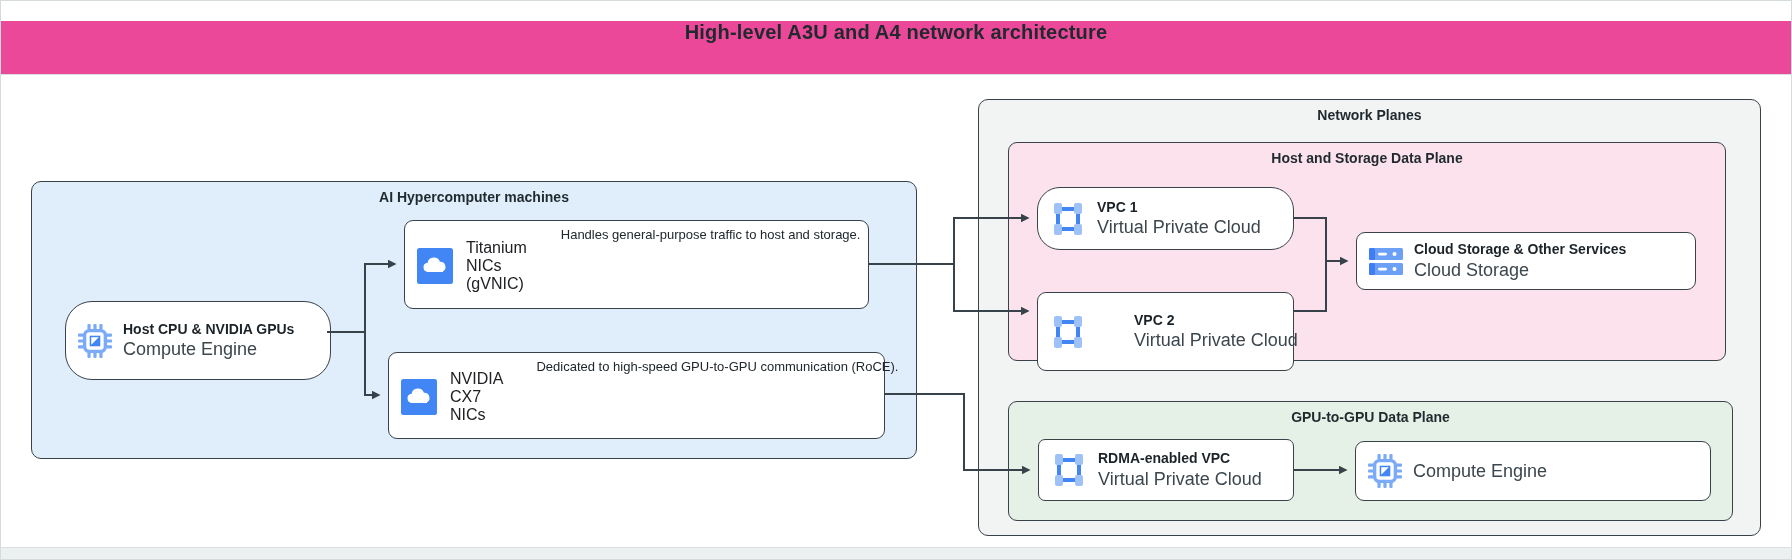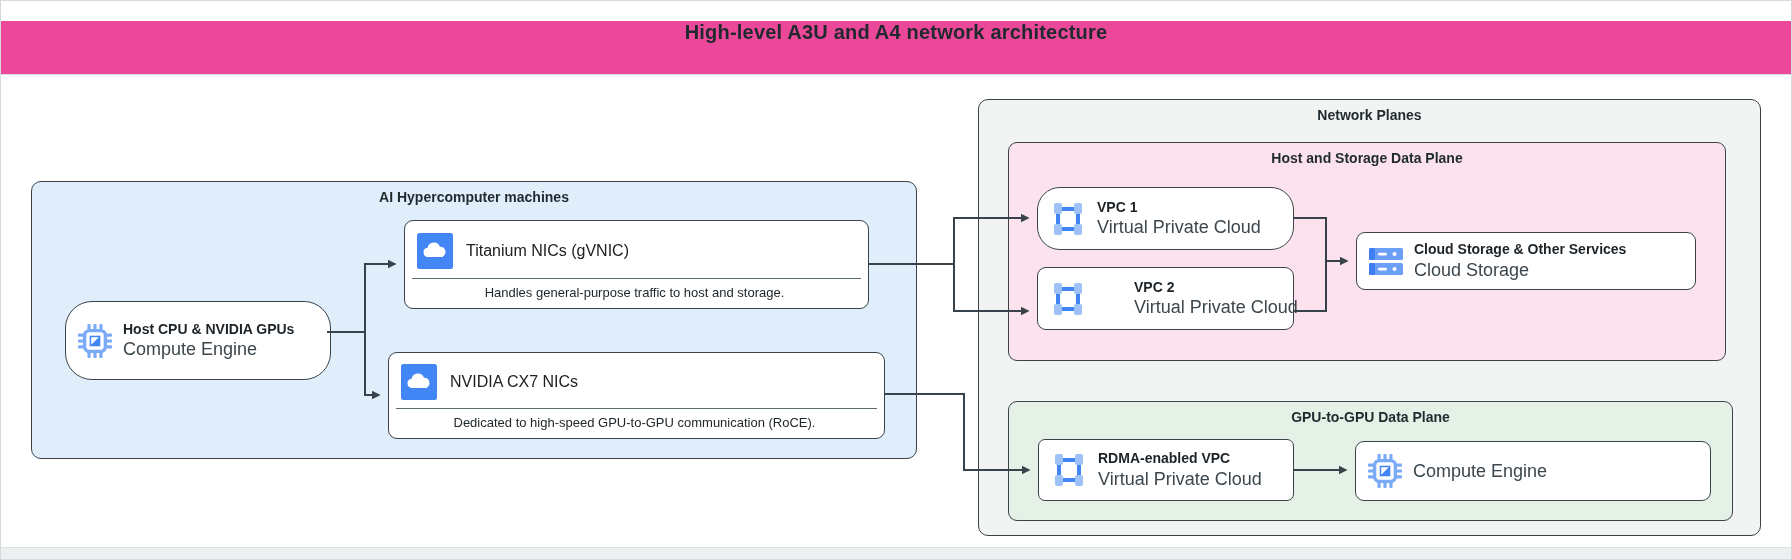--- a/index.html
+++ b/index.html
@@ -16,21 +16,21 @@
   .group-label{position:absolute;top:7px;left:0;width:100%;text-align:center;
                font-size:14px;font-weight:bold;color:#1f292e;}
 
   .node{position:absolute;box-sizing:border-box;background:#fff;border:1.5px solid #394249;
         border-radius:9px;display:flex;align-items:center;padding:0 12px;gap:11px;}
   .node .txt{display:flex;flex-direction:column;justify-content:center;line-height:1.25;}
   .node .t{font-size:14px;font-weight:bold;color:#1c2328;white-space:nowrap;}
   .node .s{font-size:18px;color:#3c464d;white-space:nowrap;}
 
   .nic-card{position:absolute;box-sizing:border-box;background:#fff;border:1.5px solid #394249;
-            border-radius:9px;display:flex;flex-direction:column;}
+            border-radius:9px;display:flex;flex-direction:row;}
   .nic-head{display:flex;align-items:center;gap:13px;padding:10px 12px 8px 12px;flex:1;}
   .nic-sep{height:0;border-top:1.5px solid #5d6b73;margin:0 7px;}
   .nic-desc{flex:0 0 auto;text-align:center;font-size:13px;color:#20282d;padding:6px 12px 8px 8px;}
 
   .icon{flex:0 0 auto;display:inline-flex;}
   svg{display:block;}
 
   .edges{position:absolute;left:0;top:0;pointer-events:none;}
 
   .bottom-strip{position:absolute;left:0;bottom:0;width:100%;height:11px;
@@ -126,21 +126,21 @@
             <rect x="24" y="22" width="8" height="11" rx="2"></rect>
         </g>
       </svg>
     </span>
     <span class="txt">
       <span class="t">VPC 1</span>
       <span class="s">Virtual Private Cloud</span>
     </span>
   </div>
 
-  <div class="node" style="left:1036px;top:266px;width:257px;height:63px;gap:48px;">
+  <div class="node" style="left:1036px;top:291px;width:257px;height:79px;gap:48px;">
     <span class="icon">
       <svg width="36" height="34" viewBox="0 0 36 34">
         <rect x="8" y="7" width="20" height="20" fill="none" stroke="#4285f4" stroke-width="4"></rect>
         <g fill="#9ec2f8">
           <rect x="4" y="1" width="8" height="11" rx="2"></rect>
             <rect x="24" y="1" width="8" height="11" rx="2"></rect>
           <rect x="4" y="22" width="8" height="11" rx="2"></rect>
             <rect x="24" y="22" width="8" height="11" rx="2"></rect>
         </g>
       </svg>

